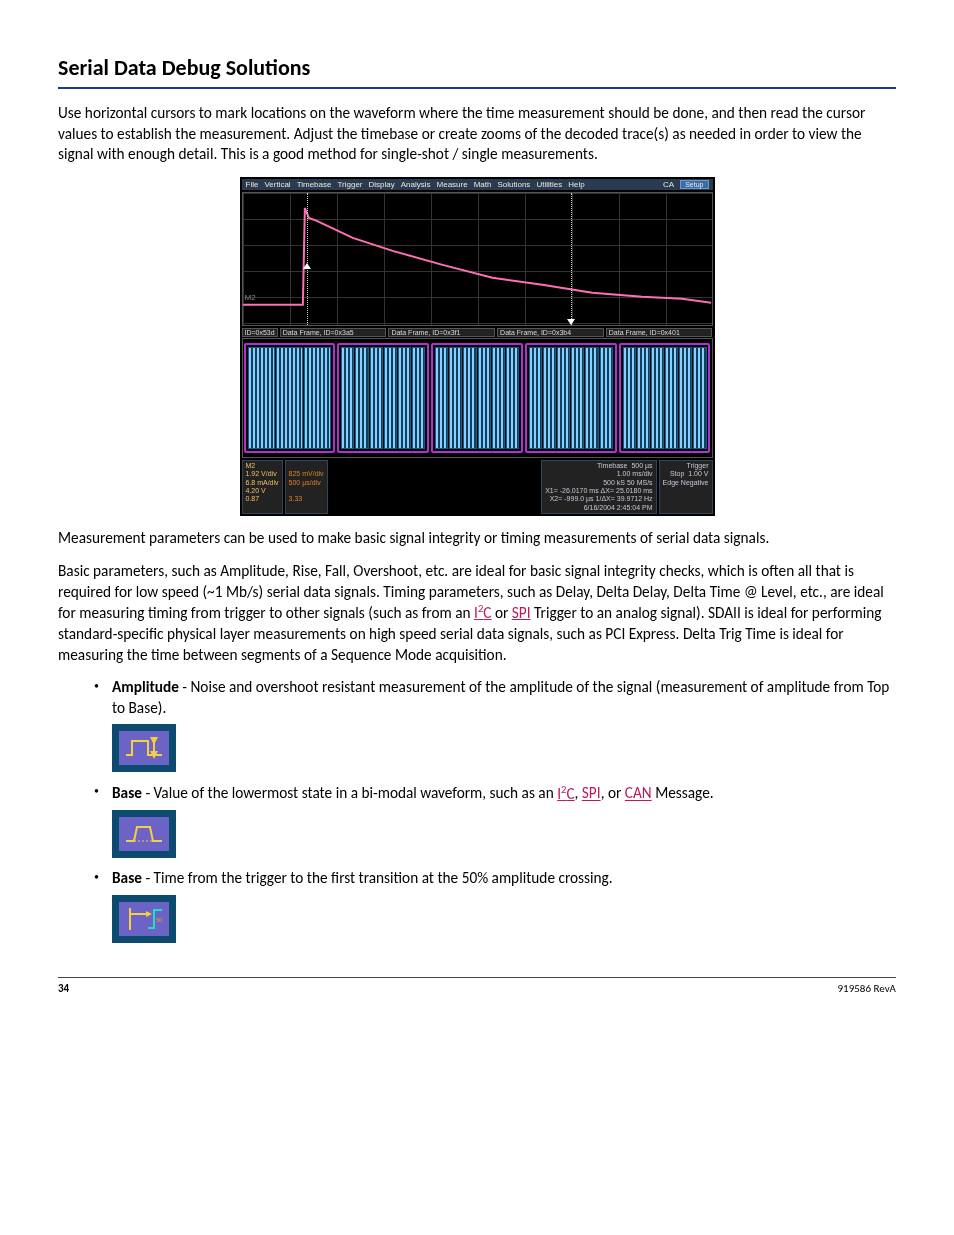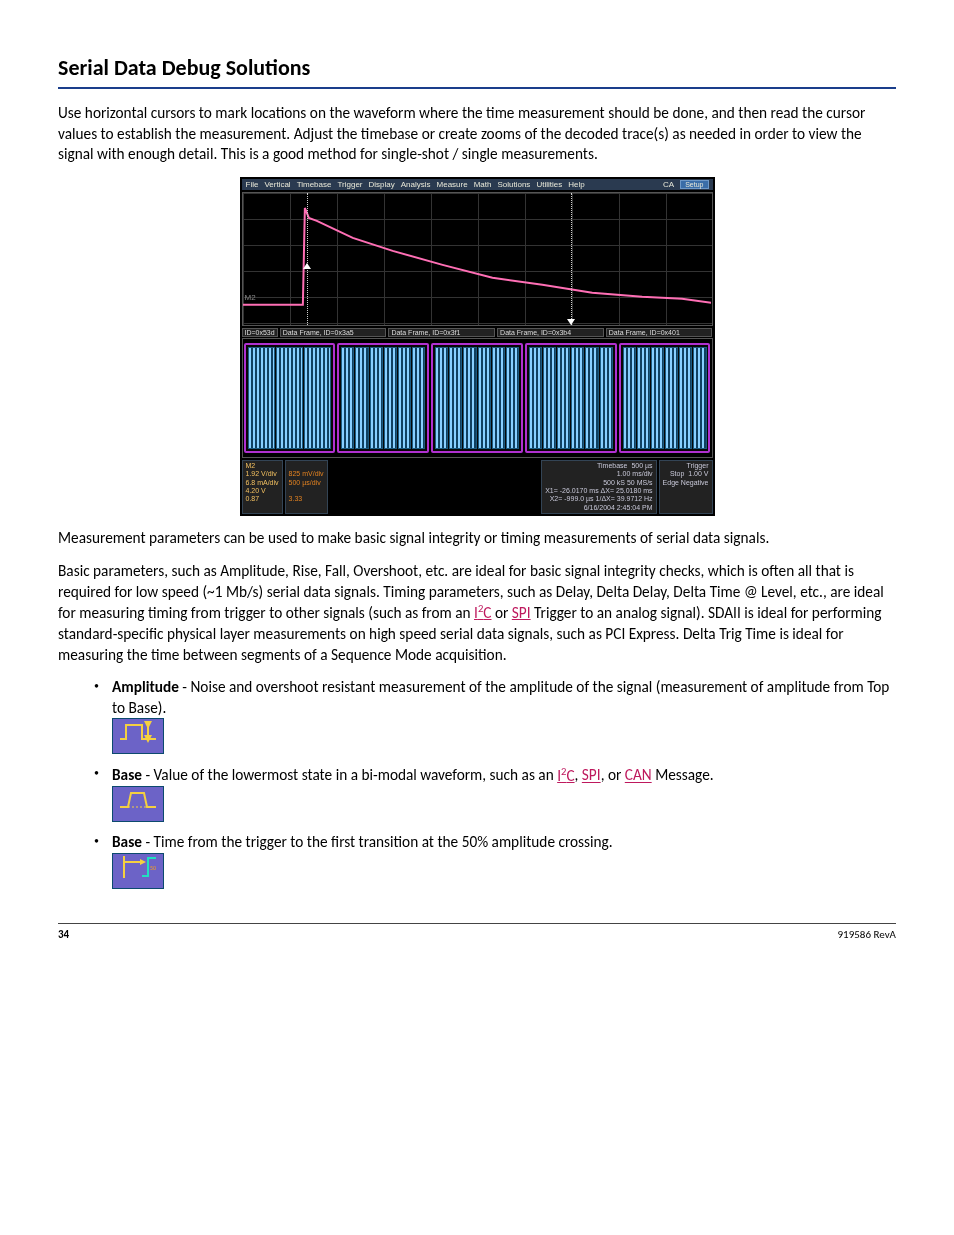--- a/index.html
+++ b/index.html
@@ -59,24 +59,25 @@
     content: "•";
     position: absolute;
     left: -18px;
     top: 2px;
     font-size: 10px;
   }
   .icon-box {
     width: 50px;
     height: 34px;
     background: #6c63c7;
-    border: 1px solid #0c4a6e;
+    border: 7px solid #0c4a6e;
     display: flex;
-    align-items: flex-start;
+    align-items: center;
     justify-content: center;
+    margin-top: 6px;
   }
   .icon-box svg { display:block; }
 
   
   .scope-wrap {
     display:flex;
     justify-content:center;
     margin: 2px 0 12px 0;
   }
   .scope {

